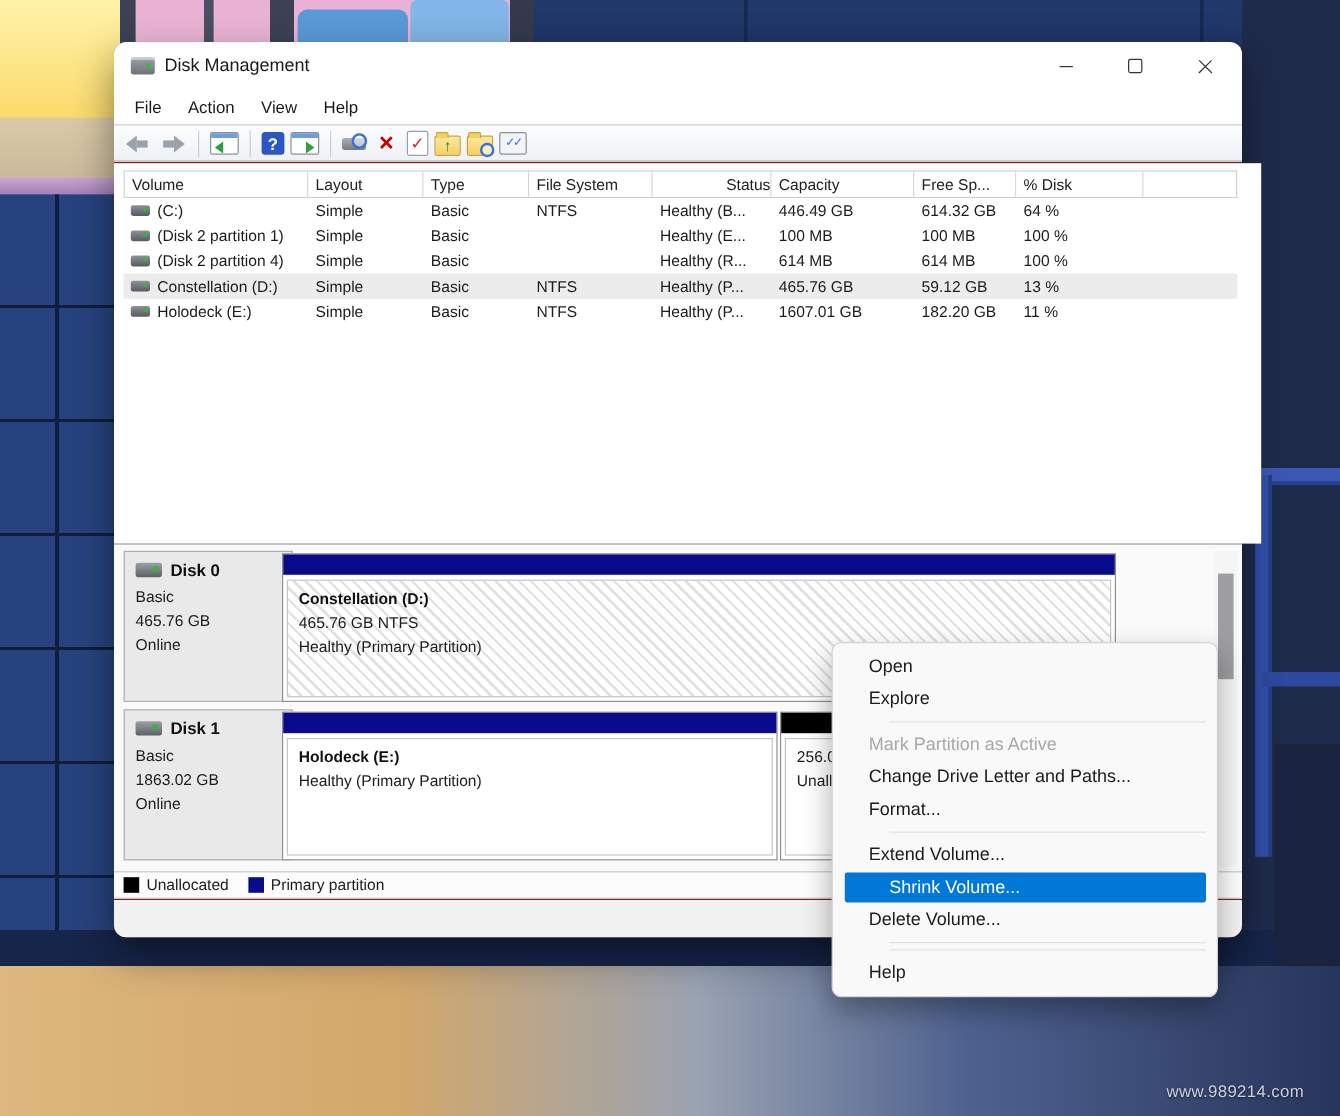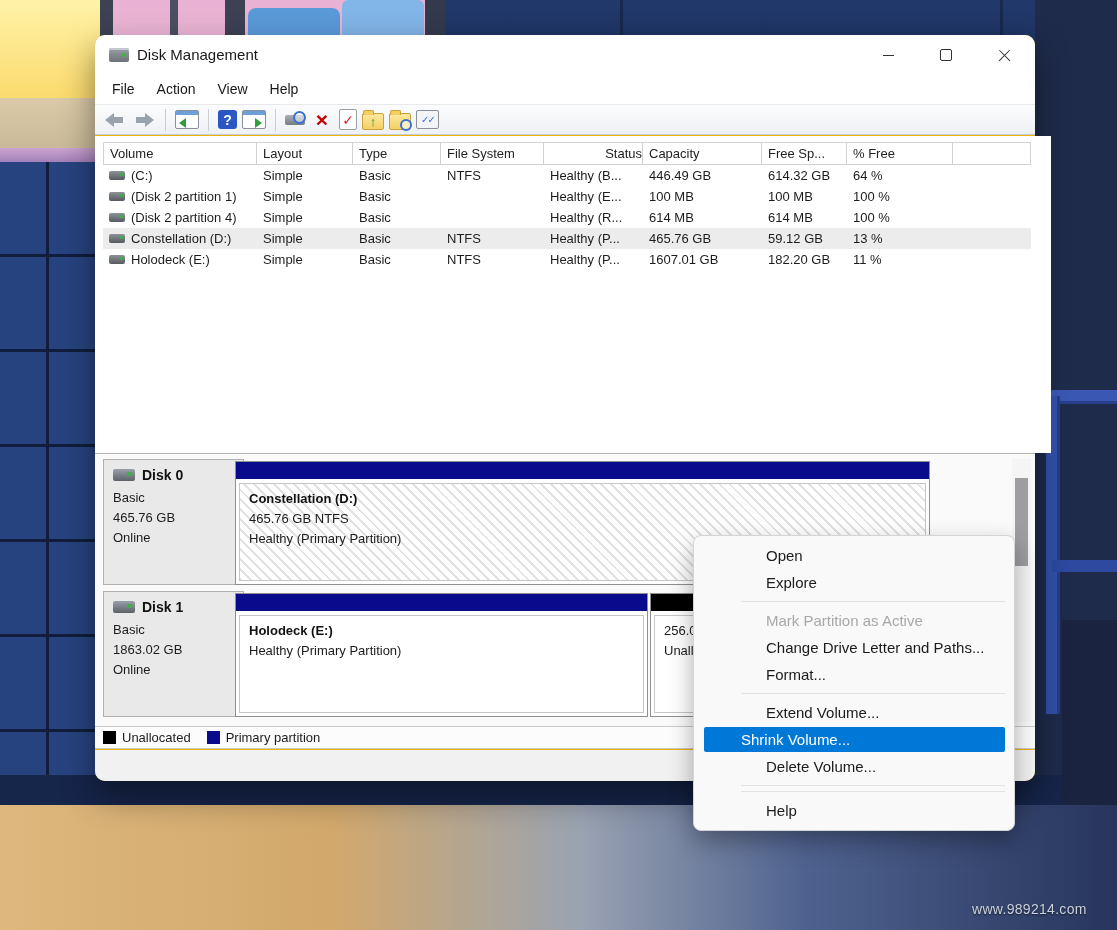--- a/index.html
+++ b/index.html
@@ -33,21 +33,21 @@
   .bg-floor{left:0;top:805px;width:1117px;height:125px;
       background:linear-gradient(90deg,#ddb77d 0%,#d2a86c 30%,#9aa3b2 52%,#4f628f 72%,#27355c 100%);}
   .rail-h1{left:1046px;top:390px;width:71px;height:14px;background:#3a57b4;border-radius:7px 0 0 7px;box-shadow:inset 0 -3px 0 #27408c;}
   .rail-v{left:1046px;top:396px;width:14px;height:318px;background:#3350aa;box-shadow:inset -3px 0 0 #253e88;}
   .rail-h2{left:1052px;top:560px;width:65px;height:12px;background:#2d49a0;}
   .rail-box{left:1062px;top:620px;width:55px;height:185px;background:#1a2440;}
   #watermark{left:972px;top:901px;width:145px;z-index:6;color:#ccd1dd;font-size:14px;
       text-shadow:0 1px 2px rgba(0,0,0,.6);letter-spacing:.3px;}
 
   
-  #win{left:95px;top:35px;width:940px;height:746px;background:#eab308;border-radius:10px;
+  #win{left:95px;top:35px;width:940px;height:746px;background:#7f1d1d;border-radius:10px;
        box-shadow:0 14px 34px rgba(0,0,0,.45);z-index:2;}
   #titlebar{left:0;top:0;width:100%;height:40px;border-radius:10px 10px 0 0;background:#fff;}
   .app-icon{left:14px;top:13px;width:20px;height:14px;background:linear-gradient(180deg,#9aa0a8,#6d7278);
       border-radius:2px;box-shadow:inset 0 2px 0 #c4c9cf;}
   .app-icon::after{content:'';position:absolute;right:3px;top:5px;width:4px;height:4px;background:#47b04b;border-radius:1px;}
   #title-text{left:42px;top:0;height:40px;line-height:40px;font-size:15px;color:#191919;}
   #caption-btns{right:2px;top:0;height:40px;display:flex;}
   .cap-btn{width:58px;height:40px;display:flex;align-items:center;justify-content:center;cursor:default;}
   .g-min{width:11px;height:1px;background:#333;}
   .g-max{width:10px;height:10px;border:1.2px solid #333;border-radius:2px;}
@@ -125,21 +125,21 @@
   
   #legend{left:0;top:691px;width:100%;height:23px;box-sizing:border-box;background:#fcfcfc;
       border-top:1px solid #c8c8c8;border-bottom:1px solid #c8c8c8;display:flex;align-items:center;padding-left:8px;gap:16px;}
   .legend-item{display:flex;align-items:center;gap:6px;font-size:13px;color:#1c1c1c;}
   .legend-swatch{width:13px;height:13px;display:inline-block;}
   #win-footer{left:0;top:715px;width:100%;height:31px;background:#f1f1f1;border-radius:0 0 10px 10px;}
 
   
   #ctxmenu{left:693px;top:535px;width:322px;background:#f9f9f9;border:1px solid #d4d4d4;border-radius:8px;
       box-shadow:0 10px 24px rgba(0,0,0,.32);z-index:5;padding:6px 0;box-sizing:border-box;}
-  .menu-item{height:27px;line-height:27px;padding-left:72px;font-size:15px;color:#1b1b1b;white-space:nowrap;}
+  .menu-item{height:27px;line-height:27px;padding-left:30px;font-size:15px;color:#1b1b1b;white-space:nowrap;}
   .menu-item.disabled{color:#a8a8a8;}
   .menu-item.highlighted{margin:1px 9px 1px 10px;height:25px;line-height:25px;padding-left:37px;
       background:#0078d7;color:#fff;border-radius:2px;}
   .menu-sep{height:1px;background:#e2e2e2;margin:5px 9px 5px 47px;}
 </style>
 </head>
 <body>
 
 <div id="wallpaper" class="abs">
   <div class="abs bg-topwall">
@@ -212,21 +212,21 @@
   <div id="list-area" class="abs">
     <div id="vtable" class="abs">
       <div id="vthead">
           <div class="vth" style="width: 154px;">Volume</div>
           <div class="vth" style="width: 96px;">Layout</div>
           <div class="vth" style="width: 88px;">Type</div>
           <div class="vth" style="width: 103px;">File System</div>
           <div class="vth" style="width: 99px; text-align: right;">Status</div>
           <div class="vth" style="width: 119px;">Capacity</div>
           <div class="vth" style="width: 85px;">Free Sp...</div>
-          <div class="vth" style="width: 106px;">% Free</div>
+          <div class="vth" style="width: 106px;">% Disk</div>
           <div class="vth" style="width: 78px;"></div>
         </div>
       <div id="vtbody">
           <div class="vrow">
             <div class="vcell" style="width: 154px;"><span class="vol-glyph"></span>(C:)</div>
             <div class="vcell" style="width: 96px;">Simple</div>
             <div class="vcell" style="width: 88px;">Basic</div>
             <div class="vcell" style="width: 103px;">NTFS</div>
             <div class="vcell" style="width: 99px;">Healthy (B...</div>
             <div class="vcell" style="width: 119px;">446.49 GB</div>

